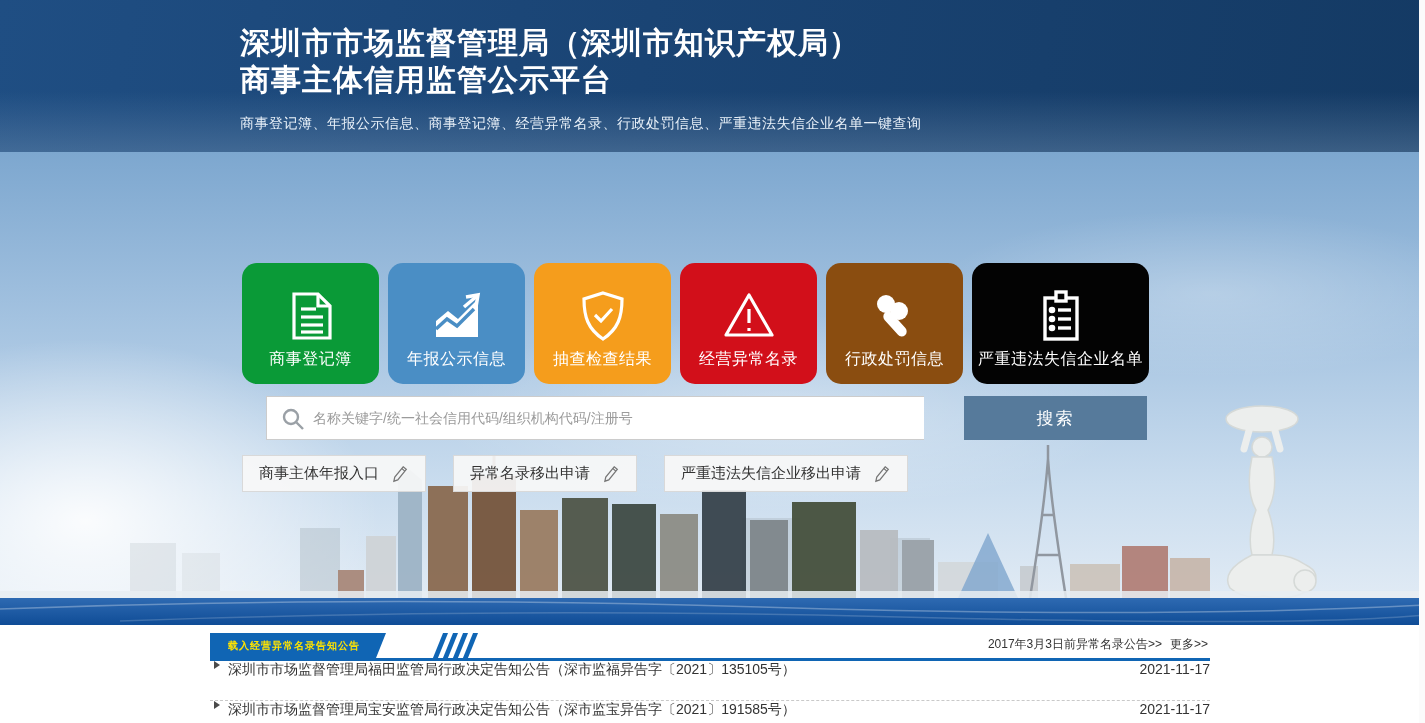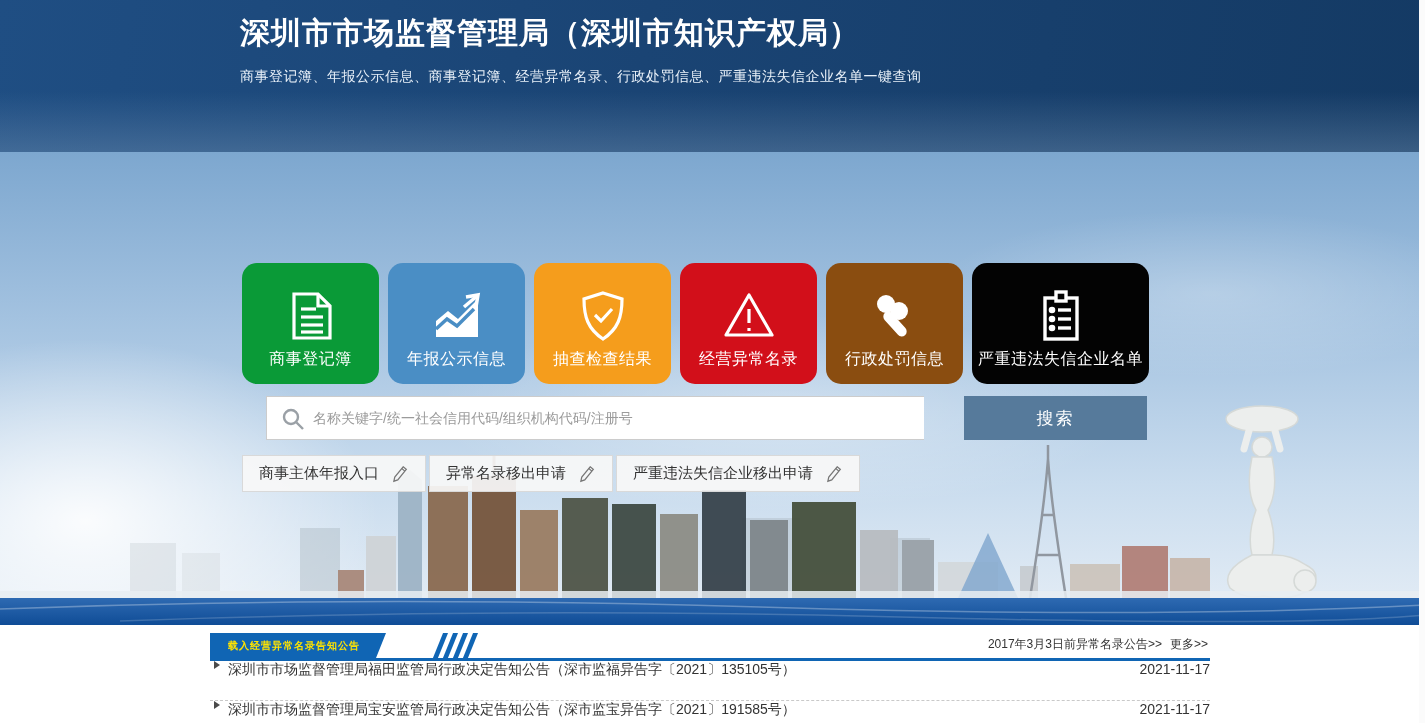--- a/index.html
+++ b/index.html
@@ -15,21 +15,21 @@
     background:linear-gradient(to bottom,rgba(130,160,190,0) 0%,rgba(130,160,190,.35) 100%); }
   .hero-sky { position:absolute; top:152px; left:0; width:100%; height:473px;
     background:
       radial-gradient(ellipse 420px 260px at 6% 78%, rgba(255,255,255,.9) 0%, rgba(255,255,255,0) 70%),
       radial-gradient(ellipse 500px 140px at 55% 55%, rgba(255,255,255,.35) 0%, rgba(255,255,255,0) 70%),
       radial-gradient(ellipse 400px 120px at 85% 30%, rgba(255,255,255,.25) 0%, rgba(255,255,255,0) 70%),
       linear-gradient(to bottom,#7da7cf 0%,#a3c2e0 35%,#c9dcee 70%,#e6eef6 100%); }
   .skyline { position:absolute; top:395px; left:0; width:1425px; height:230px; }
 
   
-  .masthead { position:absolute; top:14px; left:240px; color:#fff; }
+  .masthead { position:absolute; top:24px; left:240px; color:#fff; }
   .masthead h1 { font-family:"DejaVu Serif","Liberation Serif",serif; font-weight:bold;
     font-size:30px; line-height:37px; letter-spacing:1px; }
   .masthead .tagline { margin-top:17px; font-size:14px; color:#e9f1f9; letter-spacing:.5px; }
 
   
   .tiles { position:absolute; top:263px; left:242px; display:flex; gap:9px; }
   .tile { width:137px; height:121px; background:var(--tile-color,#888); color:#fff; cursor:pointer;
     display:flex; flex-direction:column; align-items:center; justify-content:flex-end;
     padding-bottom:14px;border-radius:15px; }
   .tile.wide { width:177px; }
@@ -41,21 +41,21 @@
   .search-row { position:absolute; top:396px; left:242px; width:905px; height:44px; display:flex; }
   .search-box { flex:1; position:relative; background:#fff; border:1px solid #ccc; border-right:none;margin-left:24px; }
   .search-box input { width:100%; height:100%; border:none; outline:none; padding-left:46px;
     font-size:14px; color:#333; background:transparent; font-family:inherit; }
   .search-box input::placeholder { color:#9b9b9b; }
   .mag { position:absolute; left:14px; top:10px; width:24px; height:24px; }
   .search-btn { width:183px; height:44px; border:none; cursor:pointer; background:#567a9b;
     color:#fff; font-size:17px; letter-spacing:2px; font-family:inherit; }
 
   
-  .quick-links { position:absolute; top:455px; left:242px; display:flex; gap:3px; }
+  .quick-links { position:absolute; top:455px; left:242px; display:flex; gap:27px; }
   .qlink { display:flex; align-items:center; gap:12px; height:37px; padding:0 16px;
     background:rgba(248,248,248,.93); border:1px solid #d9d9d9; cursor:pointer;
     font-size:15px; color:#333; white-space:nowrap; }
   .pencil { width:18px; height:18px; }
 
   
   .ann { position:absolute; top:633px; left:210px; width:1000px; }
   .ann-bar { position:relative; height:28px; border-bottom:3px solid var(--ann-color,#1065b4); }
   .ann-tab { position:absolute; left:0; top:0; height:25px; line-height:25px; padding:0 26px 0 18px;
     background:var(--ann-color,#1065b4); color:#ffe400; font-weight:bold; font-size:10px;
@@ -145,20 +145,21 @@
           <stop offset="0" stop-color="#2e6ab2"></stop>
             <stop offset="1" stop-color="#0f4c96"></stop>
         </linearGradient>
       </defs>
       <path d="M0,214 Q360,200 760,212 T1425,210" stroke="rgba(255,255,255,.3)" fill="none" stroke-width="1.5"></path>
       <path d="M120,226 Q500,212 900,222 T1425,220" stroke="rgba(255,255,255,.18)" fill="none" stroke-width="1.5"></path>
     </svg>
 
     <div class="masthead">
       <h1>深圳市市场监督管理局（深圳市知识产权局）</h1>
+      <h1>商事主体信用监管公示平台</h1>
       <div class="tagline">商事登记簿、年报公示信息、商事登记簿、经营异常名录、行政处罚信息、严重违法失信企业名单一键查询</div>
     </div>
 
     <div class="tiles">
       <div class="tile" style="--tile-color: #0a9a37;">
         <span class="tile-icon">
           <svg viewBox="0 0 58 58" fill="none" stroke="#fff" stroke-width="3.2">
             <path d="M12,7 L36,7 L48,19 L48,51 L12,51 Z"></path>
             <path d="M36,7 L36,19 L48,19"></path>
             <line x1="19" y1="22" x2="34" y2="22"></line>

